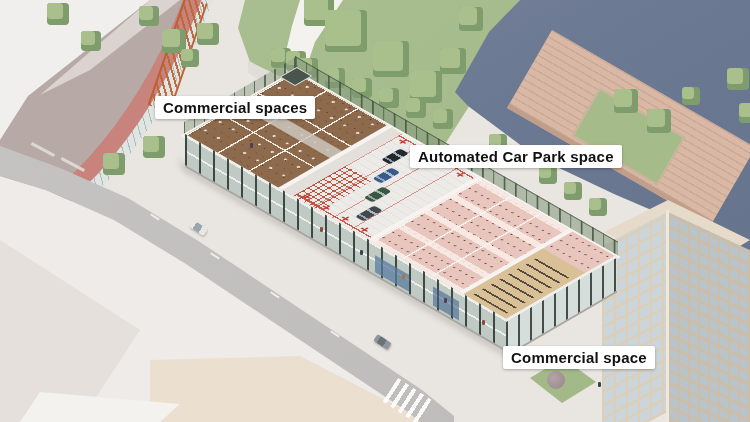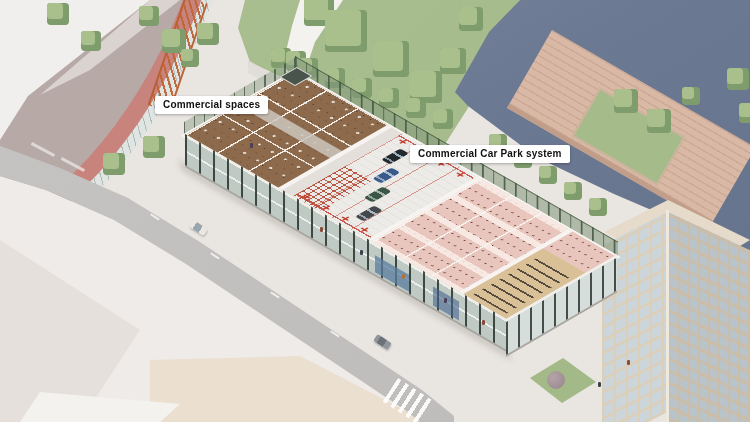--- a/index.html
+++ b/index.html
@@ -1,21 +1,21 @@
 <!DOCTYPE html>
 <html><head>
 <meta charset="utf-8">
 <style>
   html,body{margin:0;padding:0;background:#dcd8d4;}
   .stage{position:relative;width:750px;height:422px;overflow:hidden;background:#e9e5e1;
          font-family:"Liberation Sans",sans-serif;}
   .abs{position:absolute;}
   .ov{position:absolute;inset:0;}
   .stamp{position:absolute;left:0;top:0;width:2px;height:2px;border-radius:50%;background:transparent;}
-  .chip{position:absolute;background:#fff;color:#111;font-weight:bold;font-size:10px;line-height:1;
+  .chip{position:absolute;background:#fff;color:#111;font-weight:bold;font-size:15px;line-height:1;
         padding:4px 8px;border-radius:2px;box-shadow:0 1px 3px rgba(0,0,0,.28);
         letter-spacing:.2px;white-space:nowrap;z-index:60;}
   .dash{position:absolute;width:10px;height:1.6px;background:#f4f3f1;transform:rotate(33deg);opacity:.9;}
   .pp{position:absolute;width:2.5px;height:5px;border-radius:1.2px;}
   .xm{position:absolute;width:7px;height:7px;
       background-image:linear-gradient(#c2392c,#c2392c),linear-gradient(#c2392c,#c2392c);
       background-size:7px 1.6px,1.6px 7px;background-position:center;background-repeat:no-repeat;}
   .car-plan{position:absolute;width:10px;height:22px;border-radius:3px;}
 </style>
 </head>
@@ -155,15 +155,16 @@
   <div class="pp" style="left:320px;top:227px;background:#8a4a3c;"></div>
   <div class="pp" style="left:360px;top:250px;background:#39424a;"></div>
   <div class="pp" style="left:402px;top:274px;background:#b0703f;"></div>
   <div class="pp" style="left:444px;top:298px;background:#4a3f55;"></div>
   <div class="pp" style="left:482px;top:320px;background:#8a4a3c;"></div>
   <div class="pp" style="left:598px;top:382px;background:#39424a;"></div>
   <div class="pp" style="left:627px;top:360px;background:#8a4a3c;"></div>
   <div class="pp" style="left:250px;top:143px;background:#4a3f55;"></div>
 
   <div class="chip" style="left:155px;top:96px;">Commercial spaces</div>
-  <div class="chip" style="left:410px;top:145px;">Commercial Car Park system</div>
+  <div class="chip" style="left:410px;top:145px;">Automated Car Park space</div>
+  <div class="chip" style="left:503px;top:346px;">Commercial space</div>
 
 </div>
 
 </body></html>

